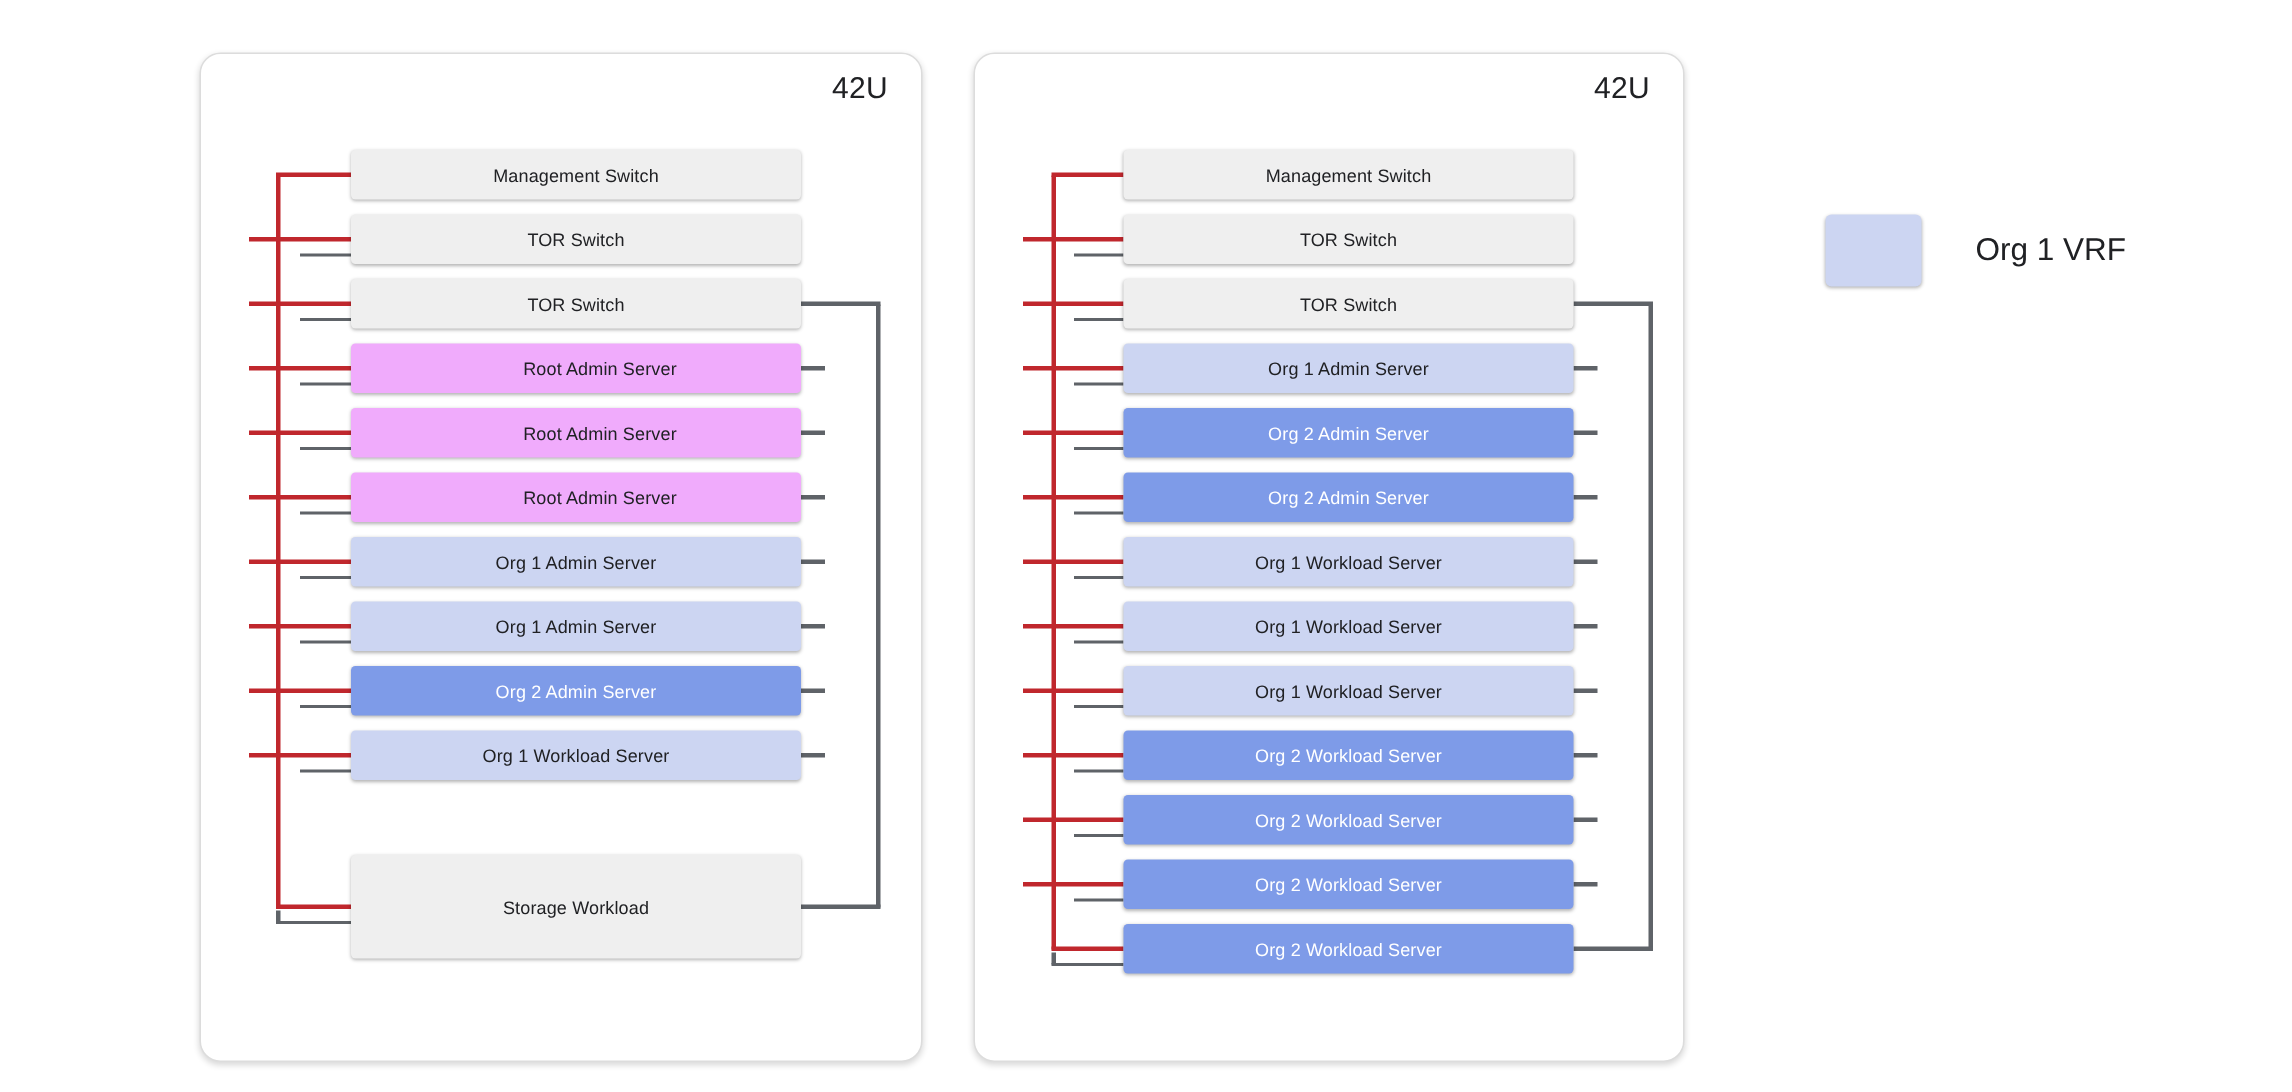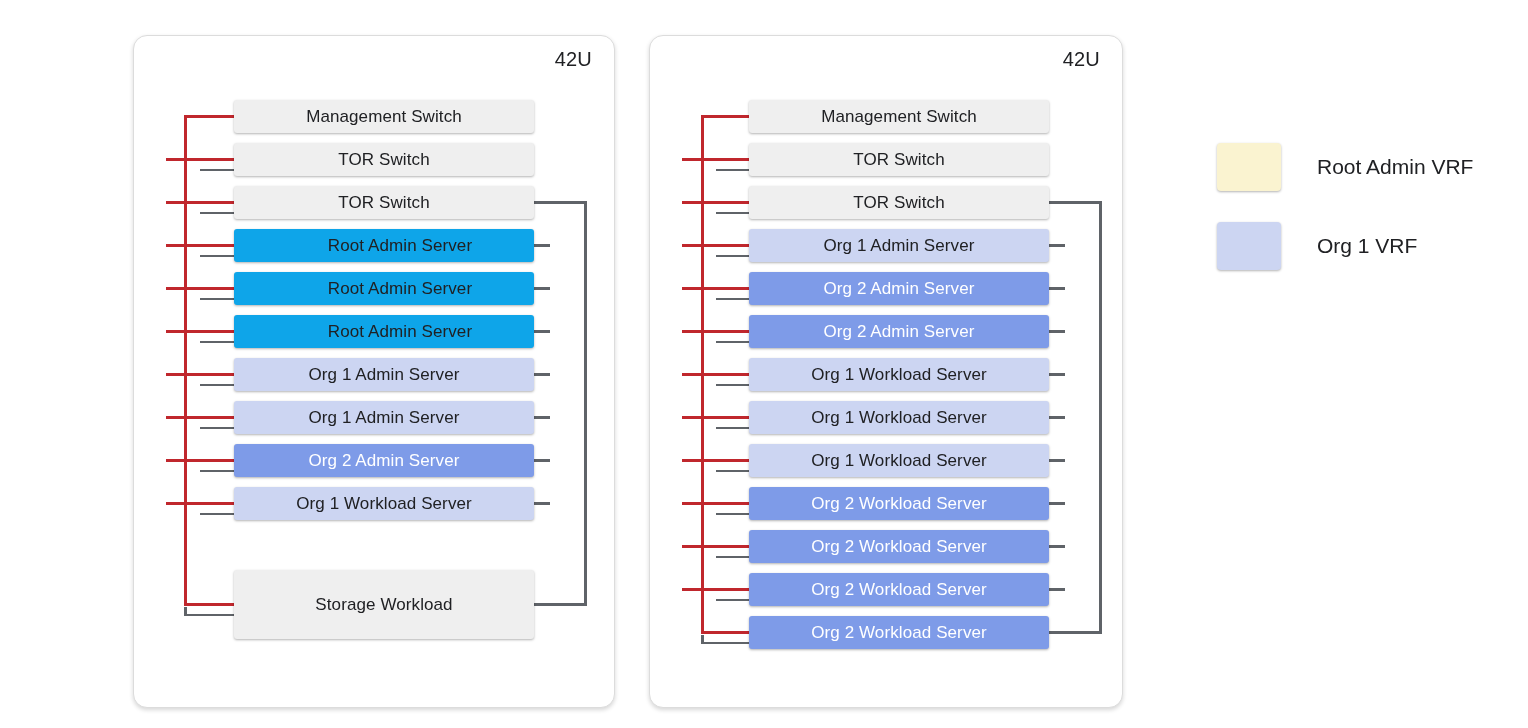--- a/index.html
+++ b/index.html
@@ -43,28 +43,28 @@
   }
 
   
   .unit {
     position: absolute;
     box-sizing: border-box;
     border-radius: 3px;
     display: flex;
     align-items: center;
     justify-content: center;
-    font-size: 17px;
+    font-size: 12px;
     color: #202124;
     letter-spacing: 0.1px;
     white-space: nowrap;
     box-shadow: 0 1px 2.5px rgba(0,0,0,0.30);
   }
   .unit.kind-neutral { background: #efefef; }
-  .unit.kind-root    { background: #0ea5e9; padding-left: 32px; }
+  .unit.kind-root    { background: #f0abfc; padding-left: 32px; }
   .unit.kind-org1    { background: #ccd5f2; }
   .unit.kind-org2    { background: #7e9be8; color: #ffffff; }
 
   
   .wire {
     position: absolute;
     background: #c0272d;
   }
   .wire.gray { background: #5f6368; }
 
@@ -258,22 +258,18 @@
       <div class="unit kind-org2" style="left: 749px; top: 573px; width: 300px; height: 33px;">
         <span>Org 2 Workload Server</span>
       </div>
       <div class="unit kind-org2" style="left: 749px; top: 616px; width: 300px; height: 33px;">
         <span>Org 2 Workload Server</span>
       </div>
     </div>
 
   <div id="legend">
       <div class="legend-row">
-        <div class="legend-swatch" style="background: rgb(250, 243, 208);"></div>
-        <div class="legend-label">Root Admin VRF</div>
-      </div>
-      <div class="legend-row">
         <div class="legend-swatch" style="background: rgb(204, 213, 242);"></div>
         <div class="legend-label">Org 1 VRF</div>
       </div>
     </div>
 
 </div>
 
 </body></html>

